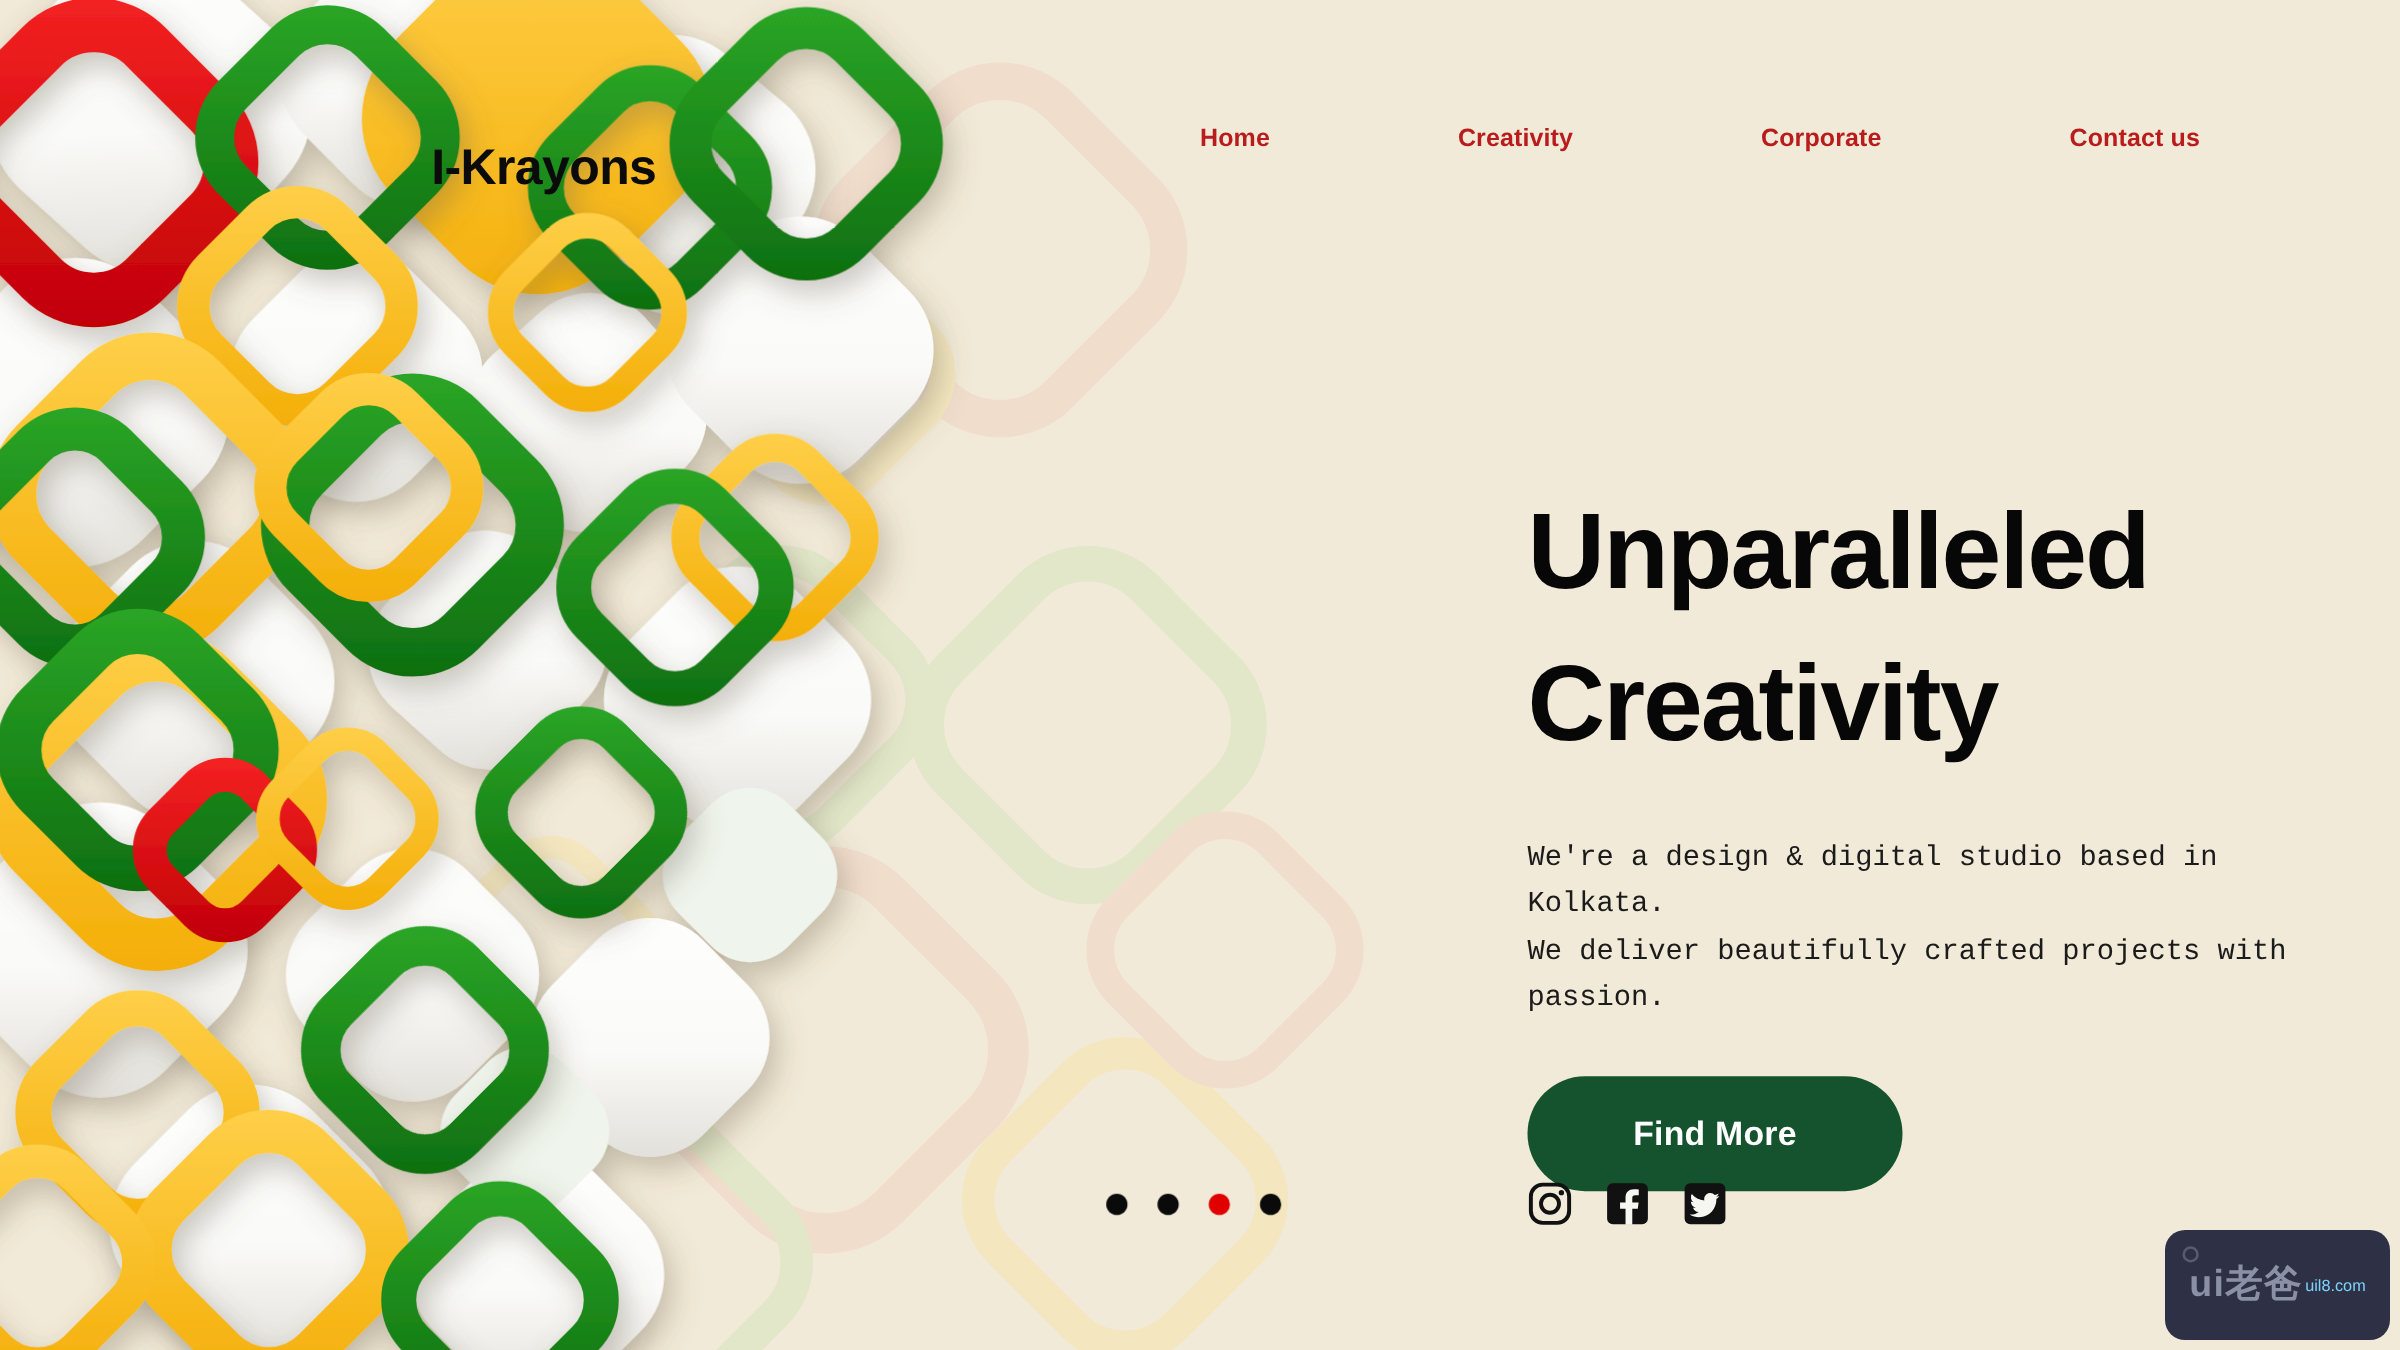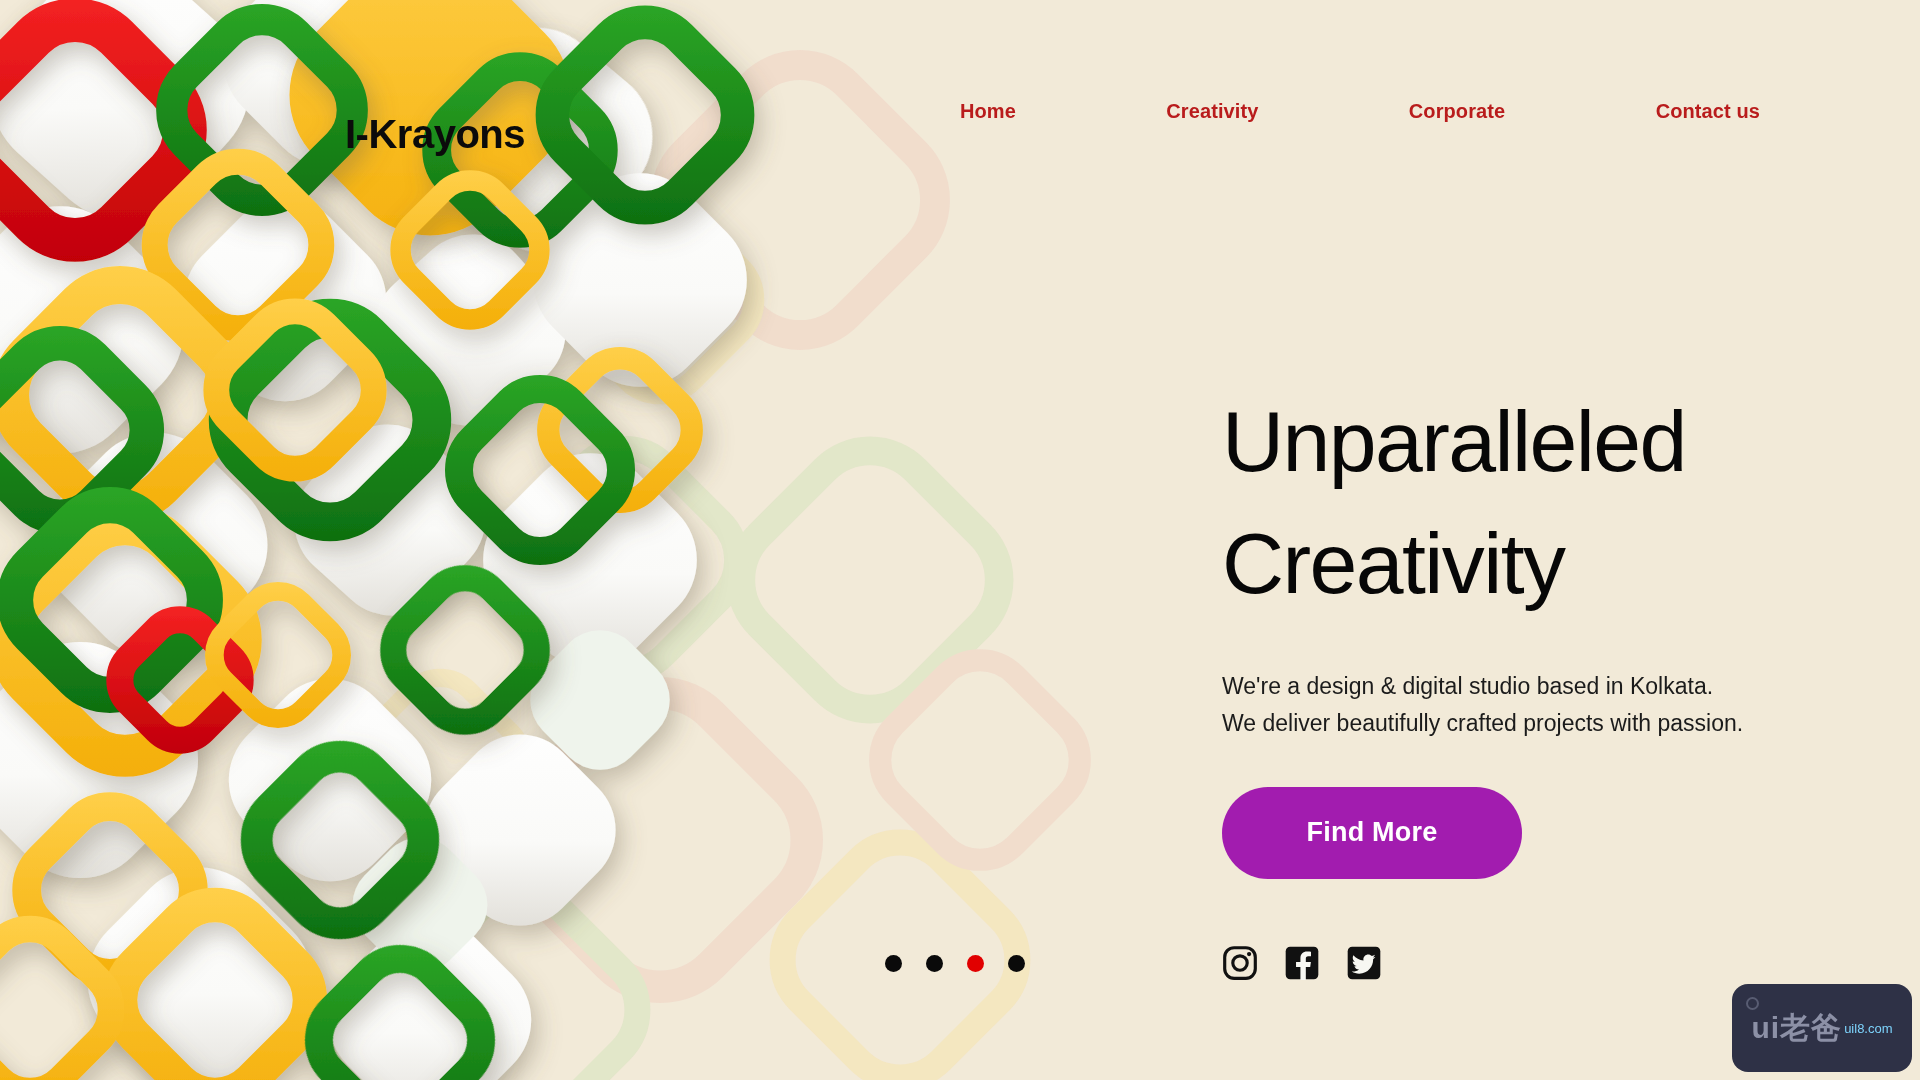--- a/index.html
+++ b/index.html
@@ -64,43 +64,43 @@
 
   
   #hero-copy {
     position:absolute;
     left:1222px; top:380px;
     width:640px;
   }
   #hero-heading {
     font-size:86px;
     line-height:1.42;
-    font-weight:normal;
+    font-weight:bold;
     color:#070707;
     letter-spacing:-1.6px;
   }
   #hero-heading .hl { display:block; }
   #hero-sub {
     margin-top:44px;
     font-size:23px;
     line-height:1.62;
     color:#1B1B1B;
     font-weight:normal;
   }
-  #hero-sub .sl { display:block; }
+  #hero-sub .sl { display:block;font-family:Liberation Mono, monospace; }
 
   #cta-button {
     margin-top:44px;
     display:inline-flex;
     align-items:center;
     justify-content:center;
     width:300px; height:92px;
     border:none;
     border-radius:46px;
-    background:#a21caf;
+    background:#14532d;
     color:#FFFFFF;
     font-family:"Liberation Sans", sans-serif;
     font-size:27px;
     font-weight:bold;
     cursor:pointer;
     letter-spacing:0.2px;
   }
 
   
   #social-row {

